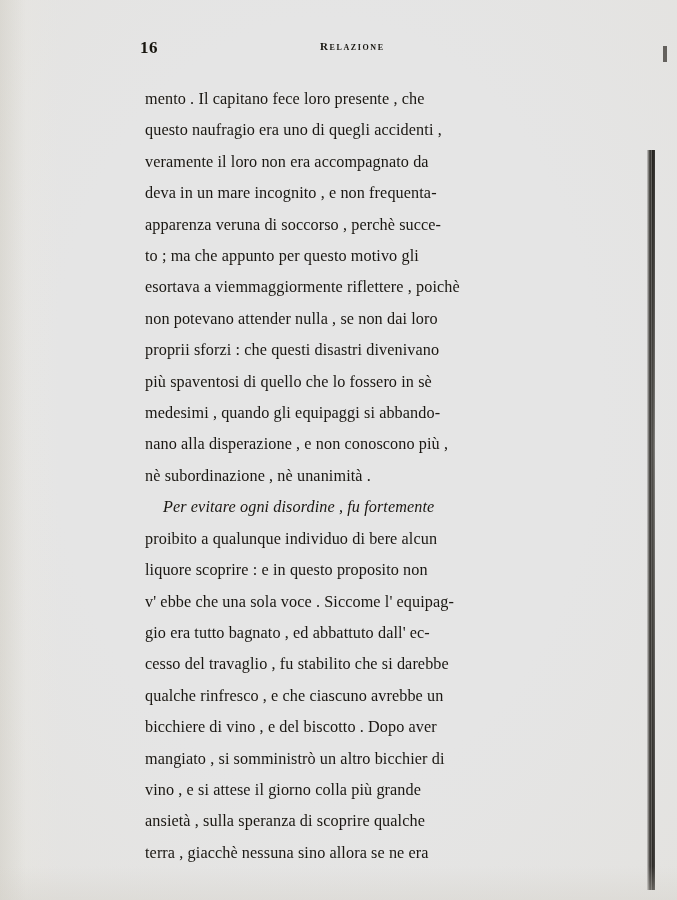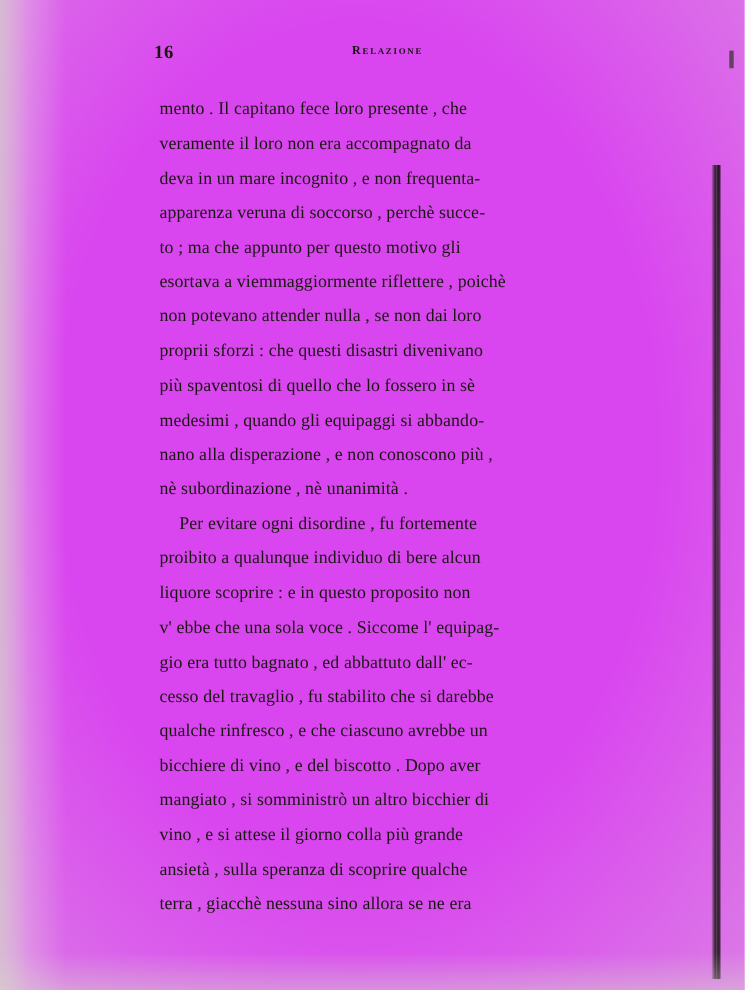--- a/index.html
+++ b/index.html
@@ -11,21 +11,21 @@
     width: 677px;
     height: 900px;
     overflow: hidden;
     font-family: "Liberation Serif", serif;
     color: #1c1a18;
   }
   .page {
     position: relative;
     width: 677px;
     height: 900px;
-    background: #d946ef;
+    background: #e5e5e5;
   }
   
   .paper-tint {
     position: absolute;
     inset: 0;
     background:
       radial-gradient(ellipse at 48% 45%, rgba(255,255,255,0) 55%, rgba(225,222,214,0.35) 100%),
       linear-gradient(90deg, rgba(236,234,228,0.5) 0px, rgba(255,255,255,0) 60px);
     pointer-events: none;
   }
@@ -80,20 +80,21 @@
     text-align: justify;
   }
   .line > span.j::after {
     content: "";
     display: inline-block;
     width: 100%;
     height: 0;
   }
   .para-indent {
     padding-left: 18px;
+    font-style: italic;
   }
   
   .edge-artifact {
     position: absolute;
     top: 150px;
     left: 647px;
     width: 7px;
     height: 740px;
     background: linear-gradient(90deg, rgba(60,56,50,0.15), rgba(30,28,24,0.92) 45%, rgba(80,75,68,0.25));
     filter: blur(0.4px);
@@ -143,20 +144,21 @@
   <div class="left-shadow"></div>
 
   <div class="header">
     <div class="folio">16</div>
     <div class="running-head">Relazione</div>
   </div>
 
   <div class="textblock">
     <div>
       <span class="line just"><span class="j">mento . Il capitano fece loro presente , che</span></span>
+      <span class="line just"><span class="j">questo naufragio era uno di quegli accidenti ,</span></span>
       <span class="line just"><span class="j">veramente il loro non era accompagnato da</span></span>
       <span class="line just"><span class="j">deva in un mare incognito , e non frequenta-</span></span>
       <span class="line just"><span class="j">apparenza veruna di soccorso , perchè succe-</span></span>
       <span class="line just"><span class="j">to ; ma che appunto per questo motivo gli</span></span>
       <span class="line just"><span class="j">esortava a viemmaggiormente riflettere , poichè</span></span>
       <span class="line just"><span class="j">non potevano attender nulla , se non dai loro</span></span>
       <span class="line just"><span class="j">proprii sforzi : che questi disastri divenivano</span></span>
       <span class="line just"><span class="j">più spaventosi di quello che lo fossero in sè</span></span>
       <span class="line just"><span class="j">medesimi , quando gli equipaggi si abbando-</span></span>
       <span class="line just"><span class="j">nano alla disperazione , e non conoscono più ,</span></span>

